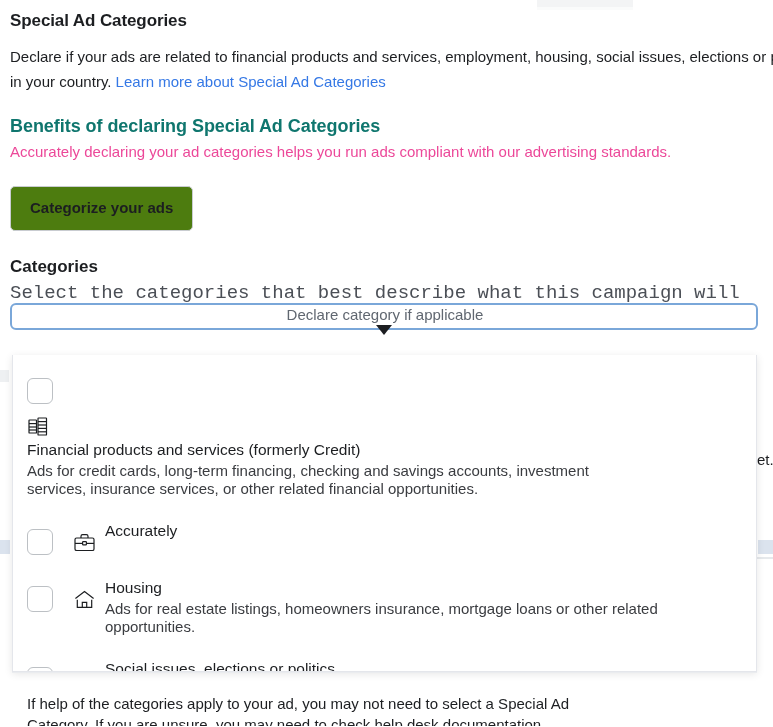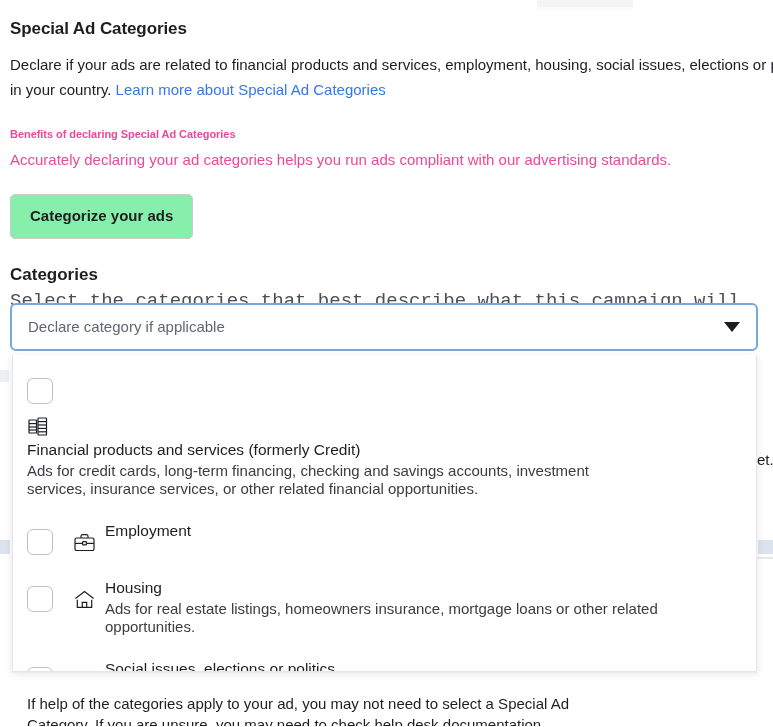--- a/index.html
+++ b/index.html
@@ -44,60 +44,60 @@
     width: 773px;
     height: 727px;
     padding: 0 10px;
   }
 
   h2.section-title {
     font-size: 17px;
     font-weight: bold;
     line-height: 21px;
     color: #1c1e21;
-    margin-top: 18px;
+    margin-top: 10px;
     letter-spacing: -0.1px;
   }
 
   p.body-text {
     font-size: 15px;
     line-height: 25px;
     color: #1c1e21;
     margin-top: 13px;
     white-space: nowrap;
   }
   p.body-text.wrap { white-space: normal; width: 820px; }
 
   a.inline-link {
     color: #3578e5;
     text-decoration: none;
   }
 
   h3.sub-title {
-    font-size: 11px;
+    font-size: 18px;
     font-weight: bold;
     line-height: 20px;
-    color: #ec4899;
+    color: #0f766e;
     margin-top: 22px;
     letter-spacing: -0.05px;
   }
 
   p.sub-body {
     font-size: 15px;
     line-height: 21px;
     color: #ec4899;
     margin-top: 5px;
     white-space: nowrap;
   }
 
   .btn-categorize {
     display: inline-block;
     margin-top: 24px;
     padding: 12px 19px 13px 19px;
-    background: #86efac;
+    background: #4d7c0f;
     border: 1px solid #c9ccd1;
     border-radius: 5px;
     font-size: 15px;
     font-weight: bold;
     color: #1c1e21;
     cursor: pointer;
     font-family: "Liberation Sans", sans-serif;
     line-height: 18px;
   }
 
@@ -116,28 +116,29 @@
     margin-top: 7px;
     font-family: Liberation Mono, monospace;
   }
 
   
   .select-wrap {
     position: absolute;
     left: 10px;
     top: 303px;
     width: 748px;
-    height: 48px;
+    height: 27px;
     background: #ffffff;
     border: 2px solid #7aa7d9;
     border-radius: 6px;
     display: flex;
     align-items: center;
     padding: 0 14px 0 16px;
     cursor: pointer;
+    flex-direction: column;
   }
   .select-placeholder {
     flex: 1;
     font-size: 15px;
     color: #606770;
     line-height: 20px;
   }
   .caret {
     width: 0; height: 0;
     border-left: 8px solid transparent;
@@ -336,21 +337,21 @@
       <div class="checkbox"></div>
       <div class="opt-icon">
         <svg width="21" height="19" viewBox="0 0 21 19" fill="none" stroke="#1c1e21" stroke-width="1.2">
           <rect x="1" y="5" width="19" height="12.5" rx="1.6"></rect>
           <path d="M7 5V3.2A1.6 1.6 0 0 1 8.6 1.6h3.8A1.6 1.6 0 0 1 14 3.2V5"></path>
           <line x1="1" y1="10.4" x2="20" y2="10.4"></line>
           <rect x="8.6" y="8.7" width="3.8" height="3.2" rx="0.6" fill="#ffffff"></rect>
         </svg>
       </div>
       <div class="opt-text">
-        <div class="opt-title">Employment</div>
+        <div class="opt-title">Accurately</div>
       </div>
     </div>
 
     <div class="option">
       <div class="checkbox"></div>
       <div class="opt-icon">
         <svg width="21" height="19" viewBox="0 0 21 19" fill="none" stroke="#1c1e21" stroke-width="1.2">
           <path d="M1.4 8.4 10.5 1.6l9.1 6.8"></path>
           <path d="M3.3 9.8v7.6h14.4V9.8"></path>
           <path d="M8.3 17.4v-5.1h4.4v5.1"></path>

